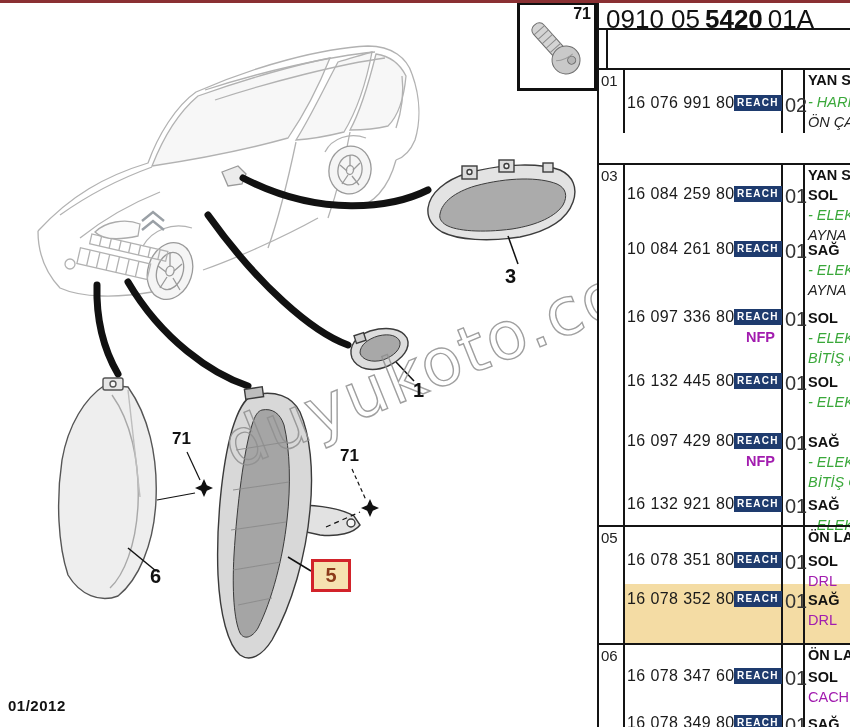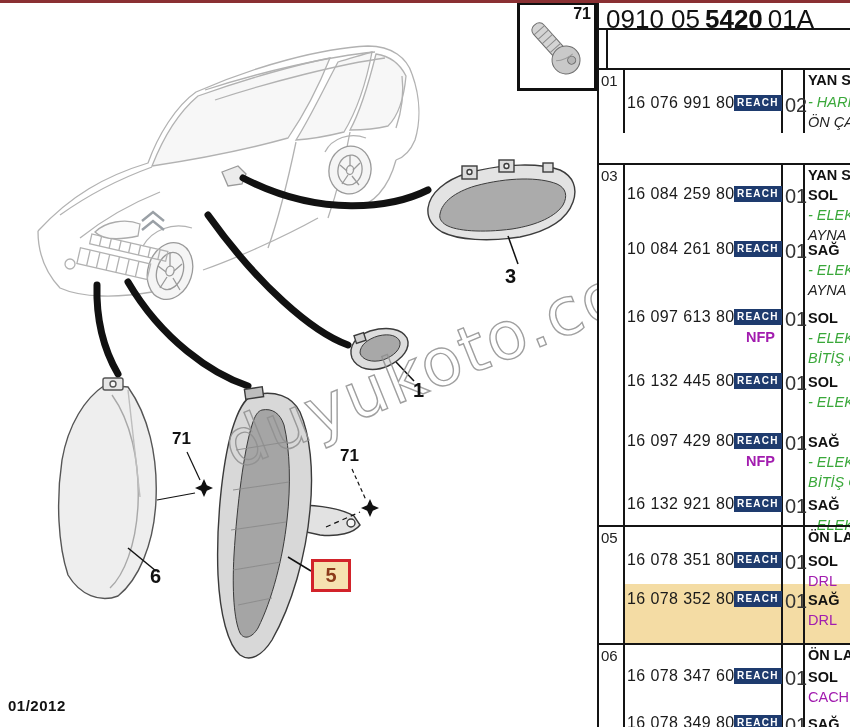--- a/index.html
+++ b/index.html
@@ -230,21 +230,21 @@
         <span class="reach">REACH</span>
         <span class="qty">01</span>
         <span class="desc">
           <span class="dname">SAĞ</span>
           <span class="dnote">- ELEK</span>
           <span class="dnote2">AYNA</span>
         </span>
       </div>
 
       <div class="prow" style="top:143px;">
-        <span class="part">16 097 613 80</span>
+        <span class="part">16 097 336 80</span>
         <span class="reach">REACH</span>
         <span class="nfp">NFP</span>
         <span class="qty">01</span>
         <span class="desc">
           <span class="dname">SOL</span>
           <span class="dnote">- ELEK</span>
           <span class="dnote">BİTİŞ Ç</span>
         </span>
       </div>
 

